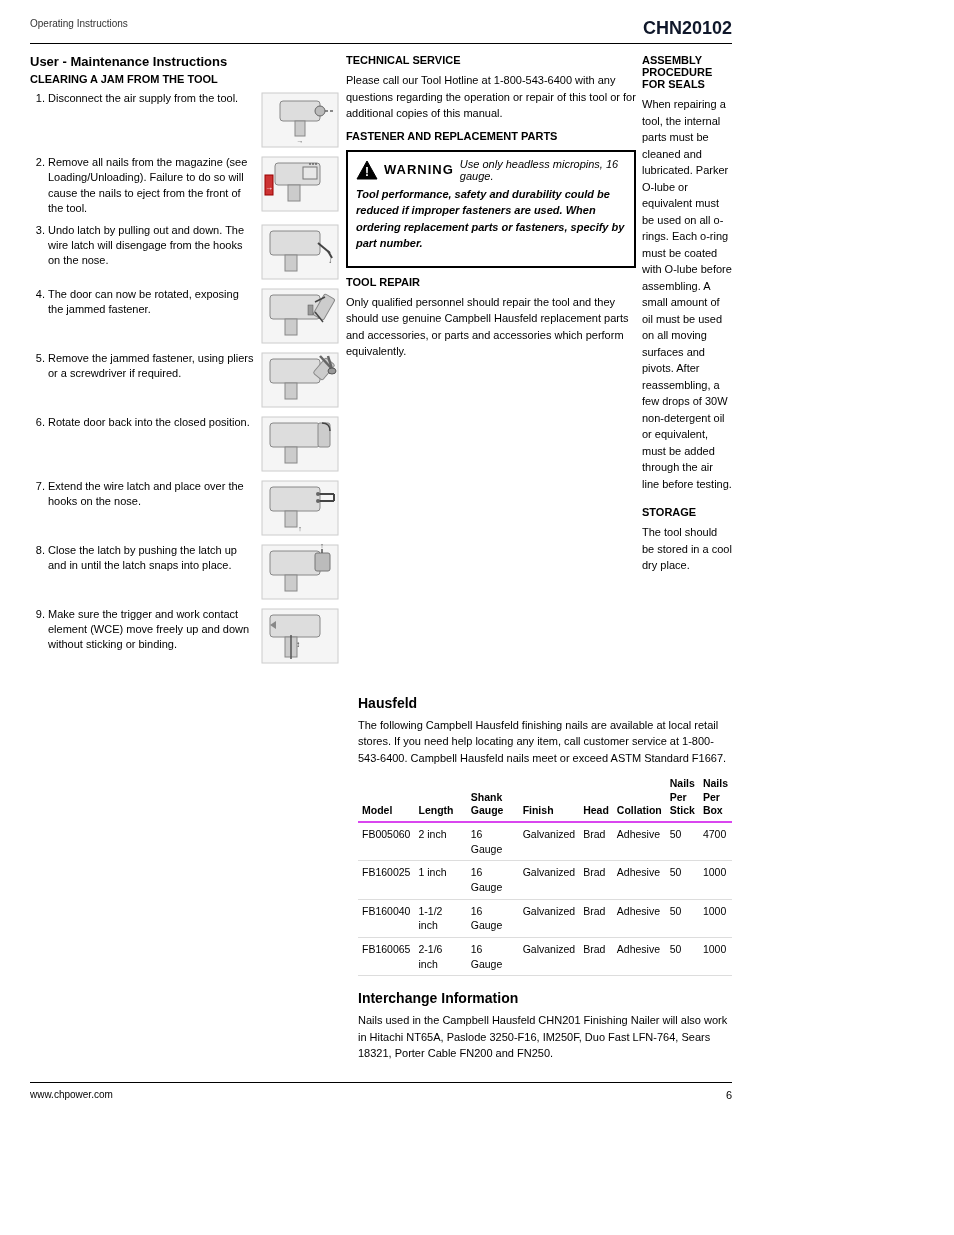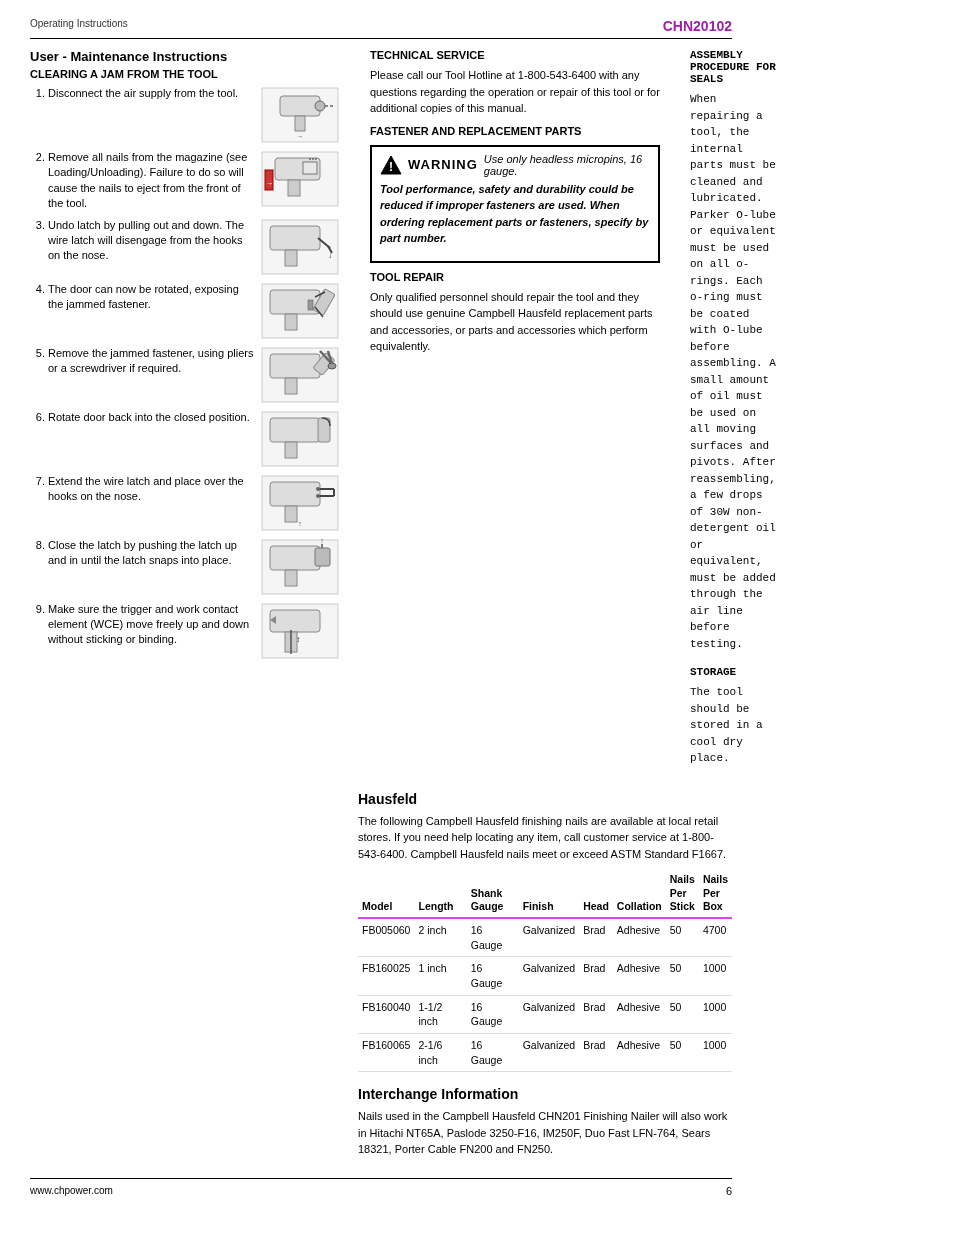--- a/index.html
+++ b/index.html
@@ -23,39 +23,38 @@
       align-items: flex-start;
       border-bottom: 1px solid #000;
       padding-bottom: 4px;
       margin-bottom: 10px;
     }
     .top-bar-left {
       font-size: 10px;
       color: #333;
     }
     .top-bar-right {
-      font-size: 14px;
-      font-weight: bold;
-      color: #a21caf;
+      font-size: 18px;
+      font-weight: bold;
+      color: #0f172a;
     }
     .main-content {
       display: flex;
-      gap: 30px;
+      gap: 6px;
     }
     .col-left {
       width: 310px;
       flex-shrink: 0;
     }
     .col-middle {
       width: 290px;
       flex-shrink: 0;
     }
     .col-right {
       flex: 1;
-      font-family: Liberation Mono, monospace;
     }
     h2.section-title {
       font-size: 13px;
       font-weight: bold;
       margin-bottom: 4px;
     }
     h3.subsection-title {
       font-size: 11px;
       font-weight: bold;
       text-transform: uppercase;

